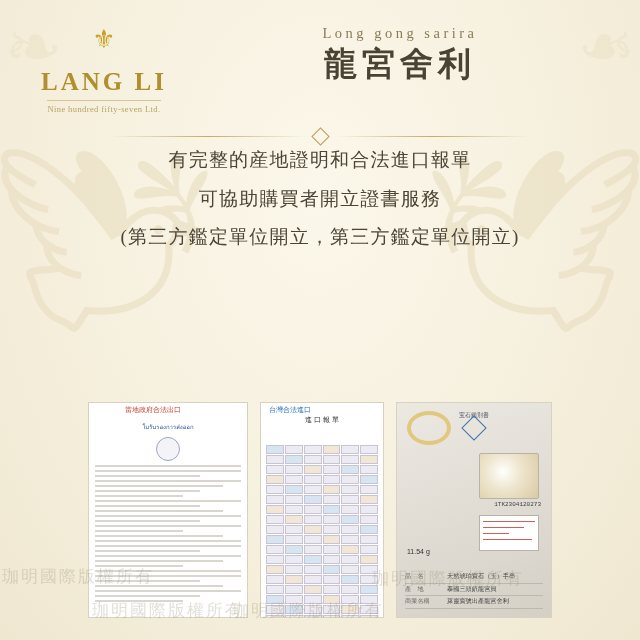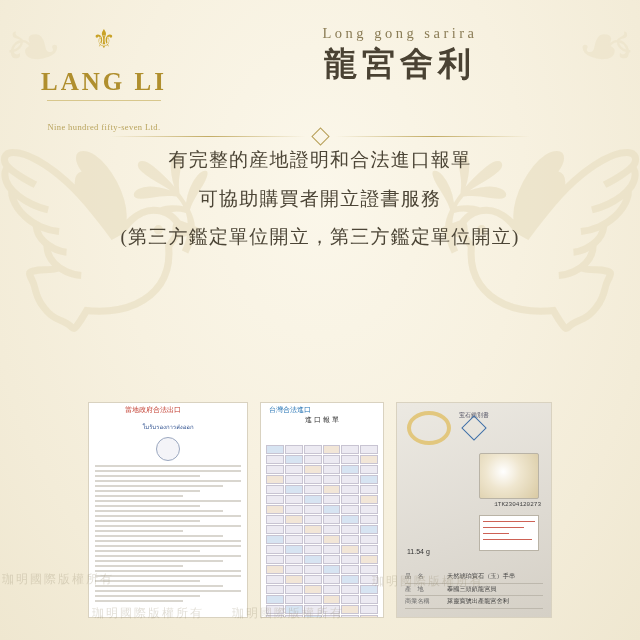--- a/index.html
+++ b/index.html
@@ -86,21 +86,21 @@
     font-weight: 700;
     margin-top: 12px;
   }
   .logo-sub {
     font-family: "Liberation Serif", serif;
     font-size: 8.5px;
     color: #b9a45e;
     letter-spacing: 0.4px;
     margin-top: 4px;
     border-top: 1px solid #d8c78c;
-    padding-top: 21px;
+    padding-top: 3px;
     display: inline-block;
   }
   .title-block {
     flex: 1;
     text-align: center;
     padding-top: 4px;
   }
   .title-main {
     font-family: "Liberation Serif", serif;
     font-size: 33px;
@@ -327,21 +327,21 @@
     font-size: 7px;
     color: #333;
     z-index: 2;
   }
 
   
   .wm {
     position: absolute;
     color: rgba(150, 140, 110, 0.28);
     font-family: "Liberation Serif", serif;
-    font-size: 12px;
+    font-size: 17px;
     letter-spacing: 2px;
     white-space: nowrap;
     pointer-events: none;
     user-select: none;
     z-index: 5;
   }
   .wm1 { left: 2px;   bottom: 52px; }
   .wm2 { left: 92px;  bottom: 18px; }
   .wm3 { left: 232px; bottom: 18px; }
   .wm4 { left: 372px; bottom: 50px; }

